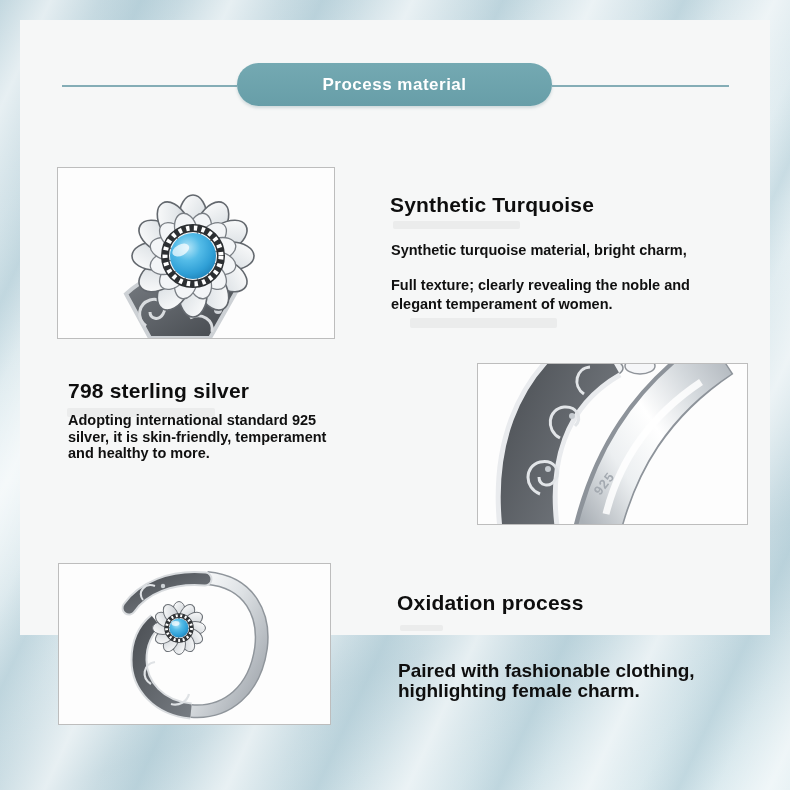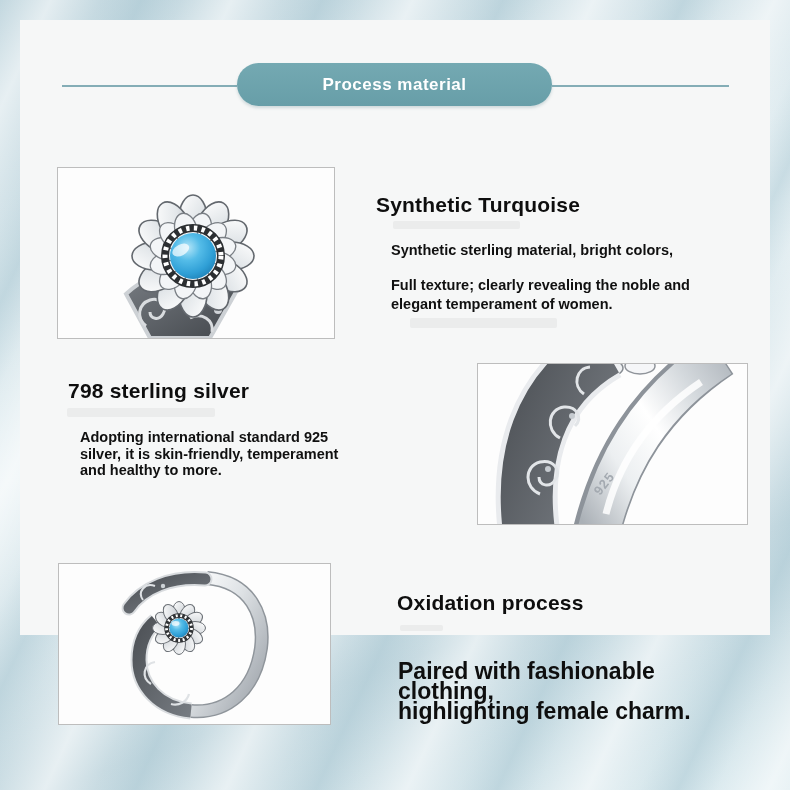--- a/index.html
+++ b/index.html
@@ -94,34 +94,34 @@
           <ellipse transform="rotate(285)" cx="0" cy="-27" rx="11" ry="17" fill="#f3f5f7" stroke="#7a7f85" stroke-width="1.3"></ellipse>
           <ellipse transform="rotate(315)" cx="0" cy="-27" rx="11" ry="17" fill="#f3f5f7" stroke="#7a7f85" stroke-width="1.3"></ellipse>
           <ellipse transform="rotate(345)" cx="0" cy="-27" rx="11" ry="17" fill="#f3f5f7" stroke="#7a7f85" stroke-width="1.3"></ellipse>
           <circle r="28" fill="none" stroke="#2c2f32" stroke-width="8"></circle>
           <circle r="28" fill="none" stroke="#ffffff" stroke-width="5" stroke-dasharray="3.4 4.4"></circle>
           <circle r="23" fill="url(#tq1)"></circle>
           <ellipse transform="rotate(-28)" cx="-8" cy="-11" rx="9" ry="5.5" fill="rgba(255,255,255,0.7)"></ellipse>
         </g>
       </svg>
     </div>
-    <h2 class="abs sec" style="left:356px;top:173px;">Synthetic Turquoise</h2>
+    <h2 class="abs sec" style="left:370px;top:173px;">Synthetic Turquoise</h2>
     <div class="abs ghost" style="left:373px;top:201px;width:127px;height:8px;"></div>
     <div class="abs body-txt" style="left:371px;top:221px;width:330px;">
-      <span class="ln">Synthetic sterling material, bright colors,</span>
+      <span class="ln">Synthetic turquoise material, bright charm,</span>
     </div>
     <div class="abs body-txt" style="left:371px;top:256px;width:335px;">
       <span class="ln">Full texture; clearly revealing the noble and</span>
       <span class="ln">elegant temperament of women.</span>
     </div>
     <div class="abs ghost" style="left:390px;top:298px;width:147px;height:10px;"></div>
 
     <h2 class="abs sec" style="left:48px;top:359px;">798 sterling silver</h2>
     <div class="abs ghost" style="left:47px;top:388px;width:148px;height:9px;"></div>
-    <div class="abs body-txt tight" style="left:48px;top:409px;width:300px;margin-left:12px;">
+    <div class="abs body-txt tight" style="left:48px;top:392px;width:300px;">
       <span class="ln">Adopting international standard 925</span>
       <span class="ln">silver, it is skin-friendly, temperament</span>
       <span class="ln">and healthy to more.</span>
     </div>
     <div class="abs imgbox" style="left:457px;top:343px;width:269px;height:160px;">
       <svg viewBox="0 0 269 160">
         <defs>
           <linearGradient id="sh2" x1="0" y1="1" x2="1" y2="0">
             <stop offset="0" stop-color="#aab0b6"></stop>
               <stop offset="0.3" stop-color="#eceff1"></stop>
@@ -208,19 +208,19 @@
           <ellipse transform="rotate(330)" cx="0" cy="-16" rx="6.5" ry="10.5" fill="url(#pt3)" stroke="#6b7076" stroke-width="1"></ellipse>
           <circle r="12.5" fill="none" stroke="#303336" stroke-width="4.5"></circle>
           <circle r="12.5" fill="none" stroke="#ffffff" stroke-width="2.8" stroke-dasharray="2 2.6"></circle>
           <circle r="9.5" fill="url(#tq3)"></circle>
           <ellipse cx="-3.5" cy="-4.5" rx="4" ry="2.4" fill="rgba(255,255,255,0.7)"></ellipse>
         </g>
       </svg>
     </div>
     <h2 class="abs sec" style="left:377px;top:571px;">Oxidation process</h2>
     <div class="abs ghost" style="left:380px;top:605px;width:43px;height:6px;"></div>
-    <div class="abs big-txt" style="left:378px;top:641px;width:340px;font-size:23px;line-height:20px;">
+    <div class="abs big-txt" style="left:378px;top:641px;width:340px;font-size:19px;line-height:20px;">
       <span class="ln">Paired with fashionable clothing,</span>
       <span class="ln">highlighting female charm.</span>
     </div>
 
   </div>
 </div>
 
 </body></html>

